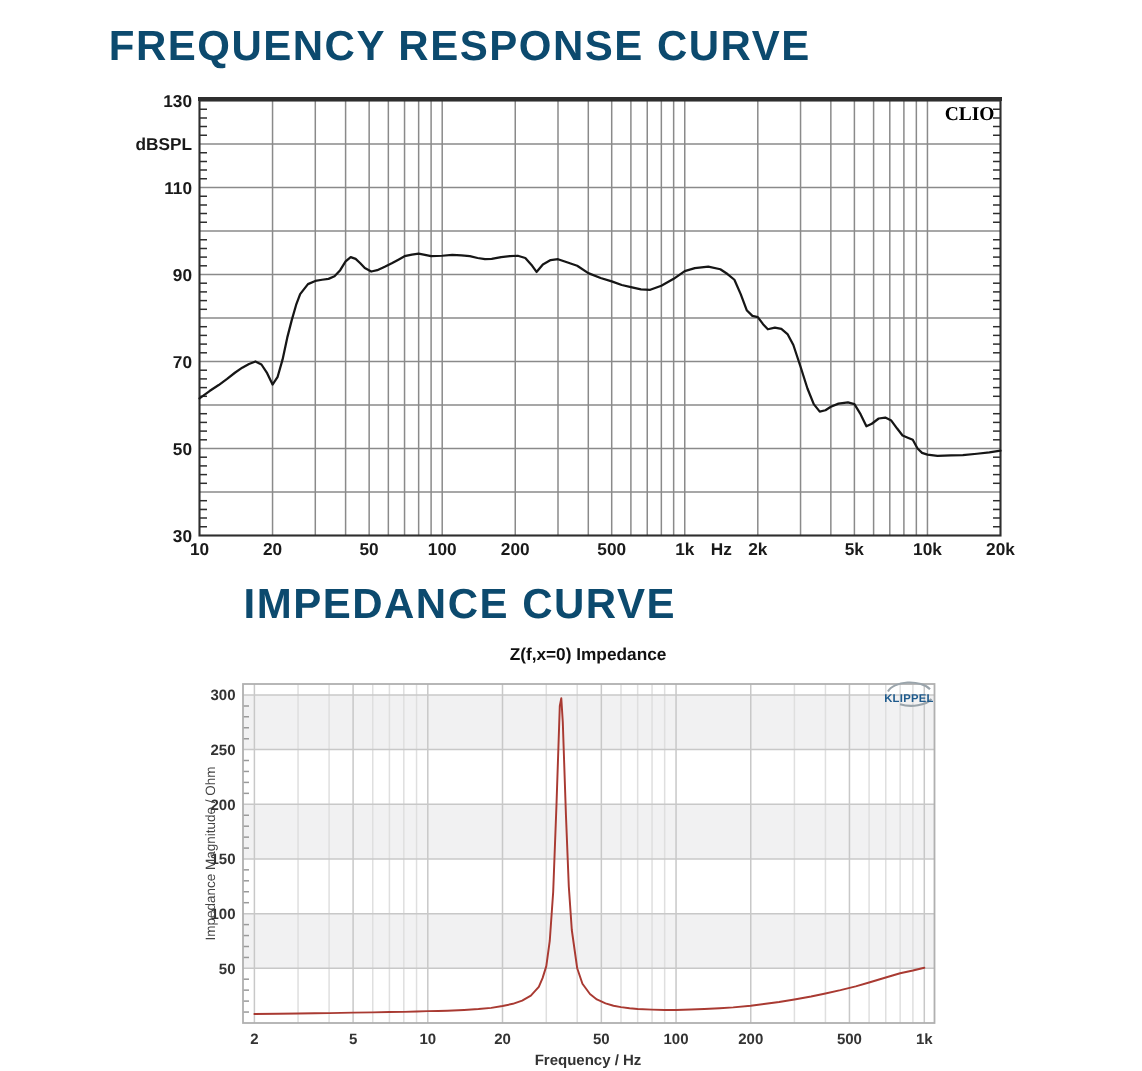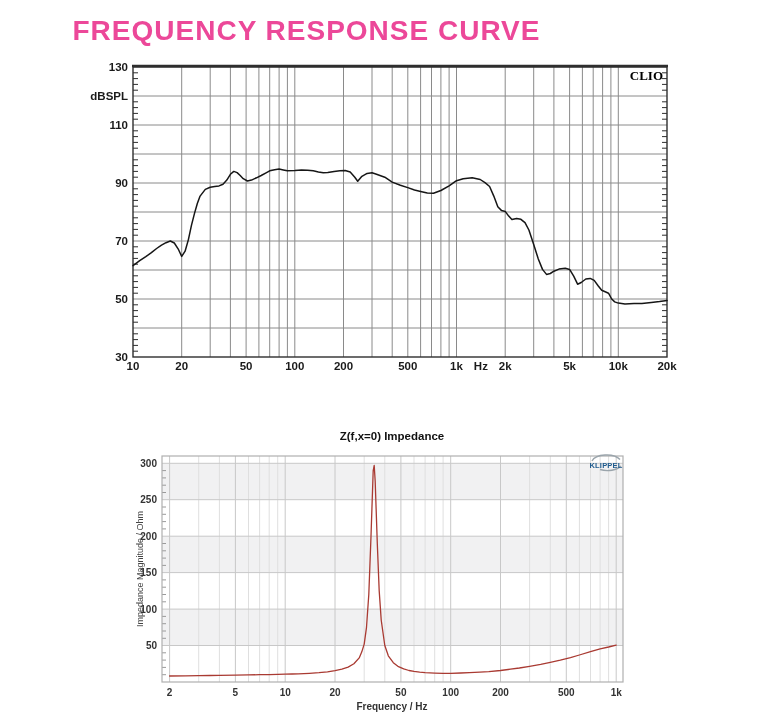--- a/index.html
+++ b/index.html
@@ -1,21 +1,21 @@
 <!DOCTYPE html>
 <html><head>
 <meta charset="utf-8">
 <style>
   html,body{margin:0;padding:0;background:#ffffff;}
   body{width:761px;height:714px;overflow:hidden;position:relative;
        font-family:"Liberation Sans", sans-serif;}
   .page{position:absolute;inset:0;background:#fff;}
   .big-title{position:absolute;left:0;width:613px;text-align:center;margin:0;
        font-family:"Liberation Sans", sans-serif;font-weight:bold;
-       font-size:28px;letter-spacing:1px;color:#ec4899;}
+       font-size:28px;letter-spacing:1px;color:#0c4a6e;}
   #fr-title{top:15px;}
   #imp-title{top:387px;}
   svg{position:absolute;left:0;}
   #fr-chart{top:55px;}
   #imp-chart{top:425px;}
 </style>
 </head>
 <body>
 
 <div class="page">
@@ -157,20 +157,21 @@
       <text x="456.5" y="370" text-anchor="middle" font-size="11.5" font-weight="bold" fill="#1a1a1a">1k</text>
       <text x="505.2" y="370" text-anchor="middle" font-size="11.5" font-weight="bold" fill="#1a1a1a">2k</text>
       <text x="569.6" y="370" text-anchor="middle" font-size="11.5" font-weight="bold" fill="#1a1a1a">5k</text>
       <text x="618.3" y="370" text-anchor="middle" font-size="11.5" font-weight="bold" fill="#1a1a1a">10k</text>
       <text x="667.0" y="370" text-anchor="middle" font-size="11.5" font-weight="bold" fill="#1a1a1a">20k</text>
       <text x="480.9" y="370" text-anchor="middle" font-size="11.5" font-weight="bold" fill="#1a1a1a">Hz</text>
       <text x="663" y="80" text-anchor="end" font-size="13" font-weight="bold" font-family="'Liberation Serif',serif" fill="#000">CLIO</text>
       <polyline points="133.0,265.6 139.7,260.7 145.8,256.7 151.4,252.6 156.6,248.5 161.5,245.1 166.0,242.7 170.3,241.0 174.3,243.0 178.1,248.8 181.7,256.4 185.1,251.2 188.4,239.6 191.5,225.1 194.5,213.4 197.4,203.3 200.1,196.1 205.3,189.4 210.2,187.3 214.7,186.5 219.0,185.9 223.0,184.2 226.8,180.1 230.4,174.3 233.8,171.4 237.1,172.6 240.2,175.5 243.2,178.7 247.5,181.0 251.5,180.1 256.5,177.8 261.2,175.5 265.6,173.1 269.7,170.8 274.6,169.7 279.1,169.1 283.3,169.9 287.4,170.8 294.8,170.5 301.5,169.9 307.6,170.2 313.2,170.8 318.4,172.0 323.3,172.8 327.8,172.6 334.1,171.4 339.9,170.8 345.2,170.5 350.2,172.0 354.8,177.2 357.7,181.3 361.9,176.3 367.1,173.4 372.0,172.8 376.5,174.3 384.8,177.2 392.2,182.1 400.4,185.3 407.8,187.6 414.5,190.0 420.6,191.4 427.3,192.9 433.5,193.2 440.9,190.5 449.1,185.9 456.5,180.7 463.2,178.7 472.2,177.8 480.2,179.5 485.0,182.7 489.6,186.5 493.8,196.1 497.8,206.8 501.6,210.6 505.2,211.4 508.7,216.1 511.9,219.5 516.6,218.4 520.9,219.3 525.0,222.7 528.9,230.0 533.7,244.5 538.3,259.0 542.5,269.4 546.5,274.4 550.3,273.5 553.9,271.2 559.0,269.1 565.3,268.3 569.6,269.4 573.7,276.1 577.6,284.2 581.2,282.5 585.8,279.0 590.2,278.4 594.2,280.4 598.1,285.7 601.7,290.3 605.2,291.8 608.5,293.2 611.7,299.0 614.7,301.9 618.3,303.1 625.0,303.9 634.0,303.6 641.9,303.4 651.3,302.5 659.6,301.6 667.0,300.4" fill="none" stroke="#161616" stroke-width="1.5" stroke-linejoin="round" stroke-linecap="round"></polyline>
     </svg>
 
+  <h1 id="imp-title" class="big-title">IMPEDANCE CURVE</h1>
 
   <svg id="imp-chart" width="761" height="289" viewBox="0 425 761 289">
       <rect x="162" y="456" width="461" height="226" fill="#ffffff"></rect>
       <rect x="162" y="609.1" width="461" height="36.5" fill="#f1f1f2"></rect>
       <rect x="162" y="536.2" width="461" height="36.5" fill="#f1f1f2"></rect>
       <rect x="162" y="463.3" width="461" height="36.5" fill="#f1f1f2"></rect>
       <line x1="198.7" y1="456" x2="198.7" y2="682" stroke="#dfdfdf" stroke-width="1"></line>
       <line x1="219.4" y1="456" x2="219.4" y2="682" stroke="#dfdfdf" stroke-width="1"></line>
       <line x1="248.5" y1="456" x2="248.5" y2="682" stroke="#dfdfdf" stroke-width="1"></line>
       <line x1="259.6" y1="456" x2="259.6" y2="682" stroke="#dfdfdf" stroke-width="1"></line>

